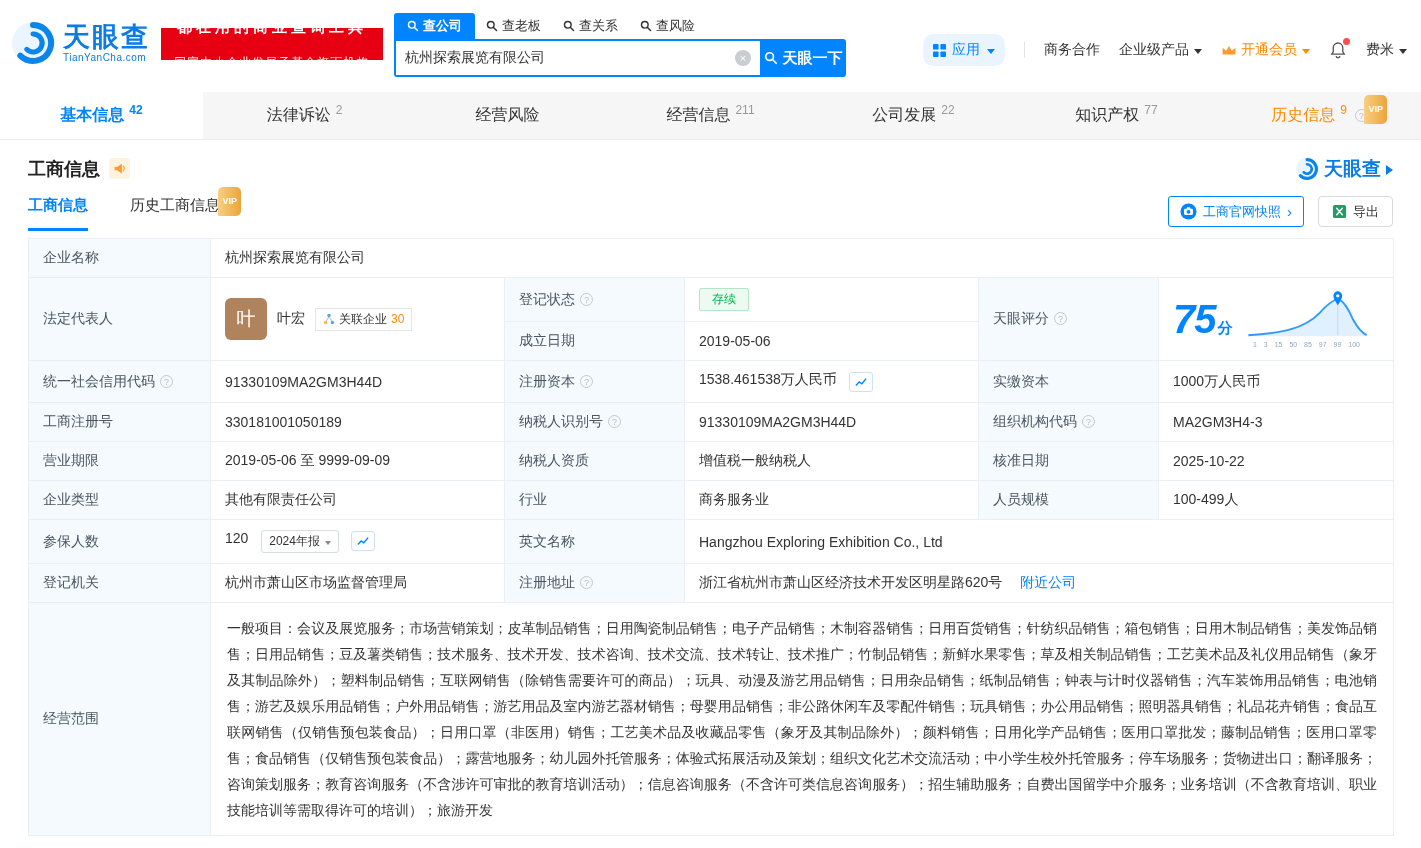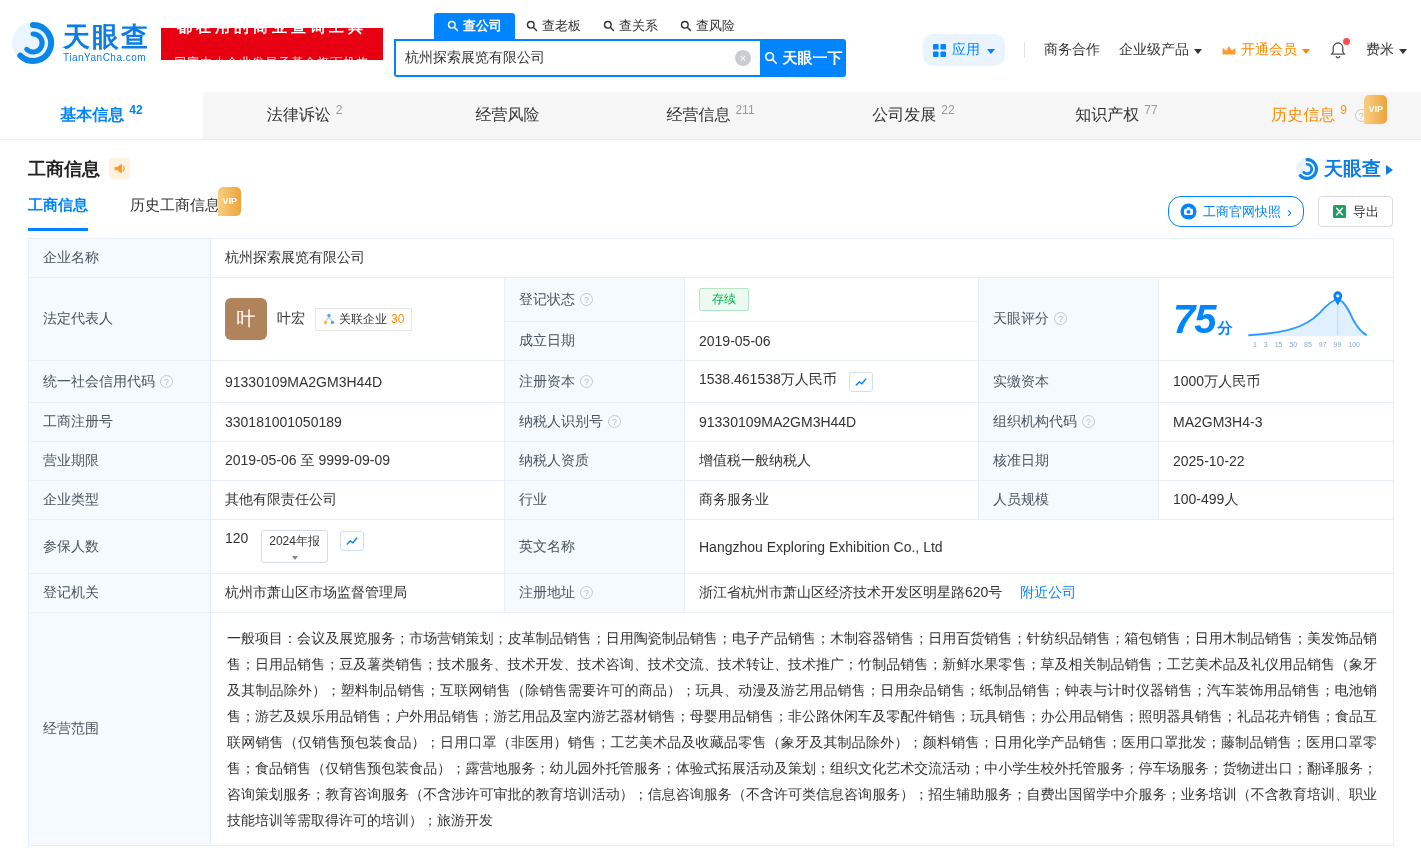--- a/index.html
+++ b/index.html
@@ -12,21 +12,21 @@
   .logo-cn { font-size:27px; font-weight:bold; color:#0b7ce6; letter-spacing:2px; line-height:1.05; }
   .logo-en { font-size:10px; color:#0b7ce6; letter-spacing:0.5px; }
   .banner { position:absolute; left:161px; top:28px; width:222px; height:32px; background:#e60012; color:#fff;
     display:flex; flex-direction:column; justify-content:center; align-items:center; }
   .banner-l1 { font-size:15px; font-weight:bold; letter-spacing:4px; }
   .banner-l2 { font-size:11.5px; letter-spacing:1.5px; margin-top:18px; }
 
   .search-area { position:absolute; left:394px; top:14px; width:452px; }
   .search-tabs { display:flex; align-items:flex-end; height:25px; }
   .stab { display:flex; align-items:center; gap:4px; font-size:13px; color:#333; padding:4px 11px; cursor:pointer; }
-  .stab.active { background:#0084ff; color:#fff; border-radius:3px 3px 0 0; font-weight:bold; padding:4px 13px;margin-left:40px; }
+  .stab.active { background:#0084ff; color:#fff; border-radius:3px 3px 0 0; font-weight:bold; padding:4px 13px; }
   .search-row { display:flex; height:38px; }
   .search-box { flex:1; border:2px solid #0084ff; border-right:none; border-radius:0 0 0 3px;
     display:flex; align-items:center; padding:0 9px; background:#fff; }
   .search-input { border:none; outline:none; flex:1; font-size:14px; color:#333; background:transparent; }
   .clear-icon { width:16px; height:16px; border-radius:50%; background:#c9ccd1; color:#fff; font-size:11px;
     line-height:16px; text-align:center; cursor:pointer; flex:0 0 auto; }
   .clear-icon::after { content:"×"; }
   .search-btn { width:86px; background:#0084ff; color:#fff; font-size:15px; font-weight:bold; border:none;
     display:flex; align-items:center; justify-content:center; gap:5px; border-radius:0 3px 3px 0; cursor:pointer; }
 
@@ -63,21 +63,21 @@
   .brand-mini { margin-left:auto; display:flex; align-items:center; gap:5px; color:#0b7ce6; font-weight:bold; font-size:19px; }
   .play-tri { width:0; height:0; border-top:5px solid transparent; border-bottom:5px solid transparent;
     border-left:7px solid #0b7ce6; margin-top:2px; }
 
   
   .subtab-row { display:flex; align-items:flex-start; padding:14px 28px 0 28px; height:46px; }
   .subtab { font-size:15px; color:#333; margin-right:42px; position:relative; padding-bottom:13px; cursor:pointer; }
   .subtab.active { color:#0084ff; font-weight:bold; border-bottom:3px solid #0084ff; }
   .subtab .vip-tag { position:absolute; top:-9px; right:-21px; }
   .actions { margin-left:auto; display:flex; gap:14px; }
-  .btn-snapshot { border:1px solid #0084ff; color:#0084ff; border-radius:13px; height:31px; display:flex;
+  .btn-snapshot { border:1px solid #0084ff; color:#0084ff; border-radius:3px; height:31px; display:flex;
     align-items:center; gap:6px; padding:0 11px; background:#fff; font-size:13px; cursor:pointer; }
   .arrow-r::after { content:"›"; font-size:15px; color:#0084ff; }
   .btn-export { border:1px solid #d9d9d9; color:#333; border-radius:4px; height:31px; display:flex;
     align-items:center; gap:6px; padding:0 13px; background:#fff; font-size:13px; cursor:pointer; }
 
   
   .info-table { border-collapse:collapse; margin:10px 28px 0 28px; width:1365px; table-layout:fixed; }
   .info-table td { border:1px solid #e8eff7; padding:10px 14px; font-size:14px; vertical-align:middle;
     word-break:break-all; color:#333; }
   td.lbl { background:#f4fafe; color:#4a5560; }
@@ -99,21 +99,21 @@
   .score-cell-inner { display:flex; align-items:center; gap:10px; }
   .score-num { white-space:nowrap; }
   .score-val { font-size:40px; color:#0084ff; font-weight:bold; font-style:italic; letter-spacing:-1px; }
   .score-unit { font-size:15px; color:#0084ff; font-weight:bold; margin-left:2px; }
   .score-chart { display:flex; flex-direction:column; align-items:center; }
   .axis-labels { font-size:7px; color:#8ea8c2; word-spacing:5px; margin-top:1px; white-space:nowrap; }
 
   .icon-box { display:inline-flex; align-items:center; justify-content:center; border:1px solid #cfe0ef;
     border-radius:3px; width:24px; height:20px; margin-left:8px; vertical-align:-4px; cursor:pointer; background:#fff; }
   .year-tag { display:inline-flex; align-items:center; gap:4px; border:1px solid #d4dce4; border-radius:3px;
-    padding:2px 7px; font-size:12px; color:#333; margin-left:9px; vertical-align:-2px; cursor:pointer;flex-direction:column; }
+    padding:2px 7px; font-size:12px; color:#333; margin-left:9px; vertical-align:-2px; cursor:pointer; }
   .year-tag .caret { border-top-width:4px; border-left-width:3.5px; border-right-width:3.5px; color:#888; }
   .blue-link { color:#0084ff; cursor:pointer; margin-left:14px; white-space:nowrap; }
 
   .scope-cell { line-height:26px; text-align:justify; padding:12px 16px !important; vertical-align:top !important; }
   td.scope-lbl { vertical-align:middle; }
 </style>
 </head>
 <body>
 
 <div class="page">

